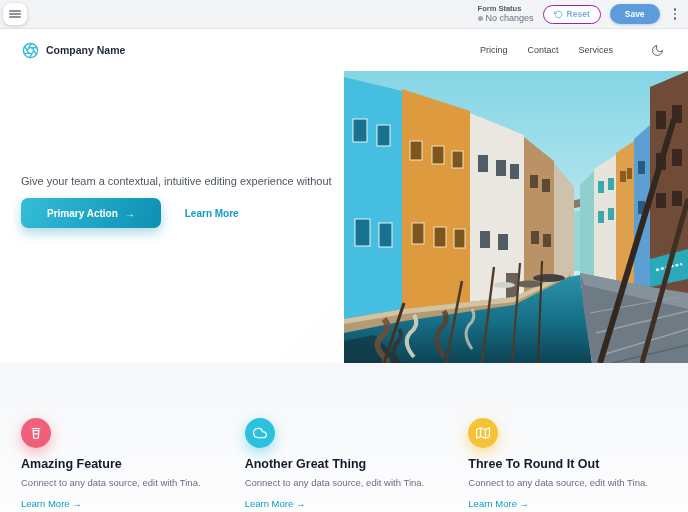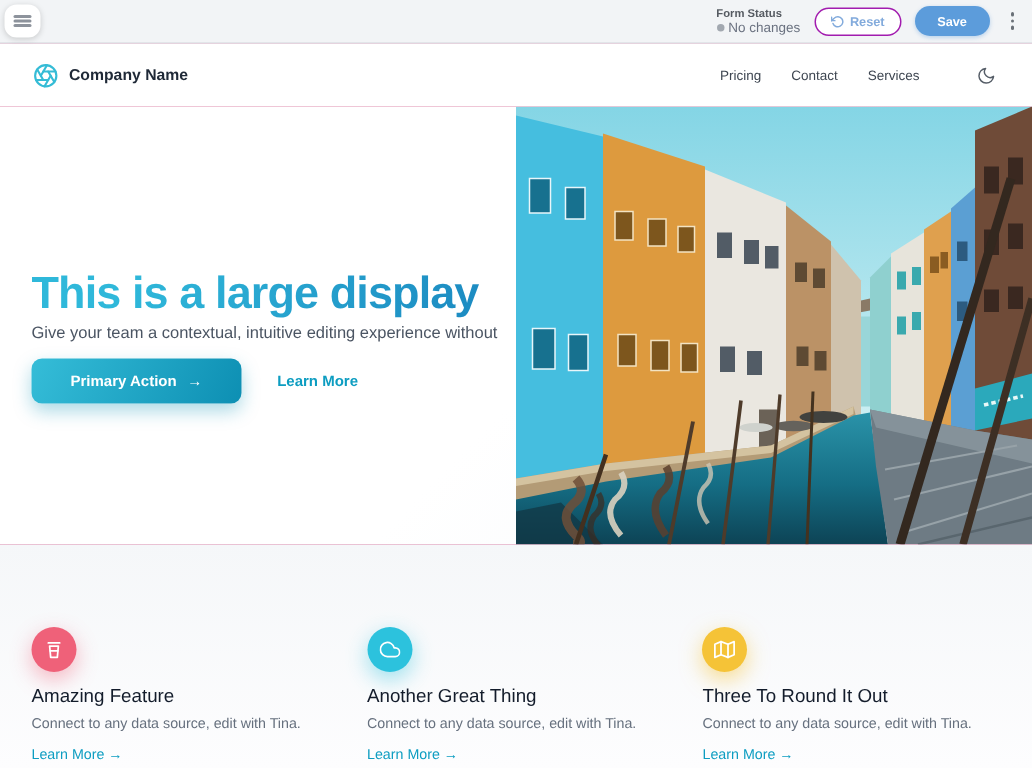--- a/index.html
+++ b/index.html
@@ -1,17 +1,17 @@
 <!DOCTYPE html>
 <html><head>
 <meta charset="utf-8">
 <style>
   * { box-sizing: border-box; }
   body { margin:0; background:#dfe2e6; font-family:"Liberation Sans", sans-serif; }
-  .stage { width:688px; height:512px; position:relative; overflow:hidden; background:#be185d; }
+  .stage { width:688px; height:512px; position:relative; overflow:hidden; background:#fde047; }
 
   
   .topbar { height:29px; background:#f2f4f6; border-bottom:1px solid #e2e5e9; position:relative;
             display:flex; align-items:center; }
   .hamburger { position:absolute; left:3px; top:3px; width:24px; height:22px; background:#fff;
                border:none; border-radius:8px; box-shadow:0 1px 4px rgba(0,0,0,.18);
                display:flex; align-items:center; justify-content:center; cursor:pointer; }
   .hamburger-lines span { display:block; width:12px; height:1.6px; background:#8d939c; margin:1.7px 0; border-radius:1px; }
   .topbar-right { margin-left:auto; display:flex; align-items:center; gap:9px; padding-right:7px; }
   .form-status { line-height:1.15; }
@@ -50,21 +50,21 @@
   .hero-image { width:344px; height:292px; flex:none; overflow:hidden; }
 
   
   .features { height:149px; background:linear-gradient(#f5f7f9,#fdfdfe); padding:55px 21px 0;
               display:grid; grid-template-columns:1fr 1fr 1fr; column-gap:25px; }
   .feature-card { position:relative; }
   .feature-icon { width:30px; height:30px; border-radius:50%; display:flex; align-items:center; justify-content:center; }
   .icon-pink   { background:#ef6179; box-shadow:0 5px 14px rgba(239,97,121,.45); }
   .icon-cyan   { background:#2cc2dd; box-shadow:0 5px 14px rgba(44,194,221,.45); }
   .icon-yellow { background:#f5c337; box-shadow:0 5px 14px rgba(245,195,55,.55); }
-  .feature-title { margin:9px 0 0; font-size:12.5px; font-weight:normal; color:#131c2b; }
+  .feature-title { margin:9px 0 0; font-size:12.5px; font-weight:bold; color:#131c2b; }
   .feature-text { margin:6px 0 0; font-size:9.5px; color:#66707e; line-height:1.35; height:12px; overflow:hidden; }
   .feature-link { display:inline-block; margin-top:9px; font-size:9.5px; font-weight:normal; color:#0d9dc1;
                   text-decoration:none; cursor:pointer; }
   .arrow { display:inline-block; }
 </style>
 </head>
 <body>
 
 <div class="stage">
 
@@ -120,21 +120,20 @@
       <button class="theme-toggle">
         <svg width="13" height="13" viewBox="0 0 24 24" fill="none" stroke="#565e68" stroke-width="1.8" stroke-linecap="round" stroke-linejoin="round">
             <path d="M21 12.79A9 9 0 1 1 11.21 3 7 7 0 0 0 21 12.79z"></path>
           </svg>
       </button>
     </nav>
   </header>
 
   <section class="hero">
     <div class="hero-text">
-      <h1 class="headline">This is a large display</h1>
       <p class="hero-body">Give your team a contextual, intuitive editing experience without</p>
       <div class="hero-actions">
         <button class="primary-btn">
           <span>Primary Action</span>
           <span class="arrow">→</span>
         </button>
         <a class="hero-link">Learn More</a>
       </div>
     </div>
 

